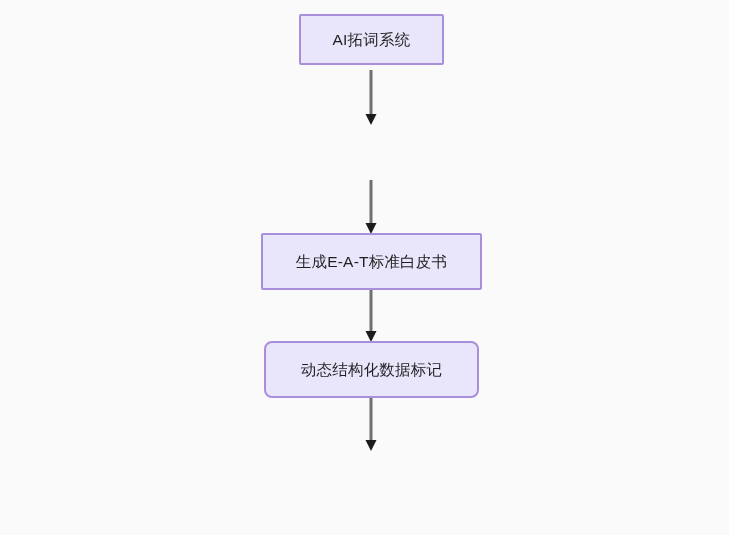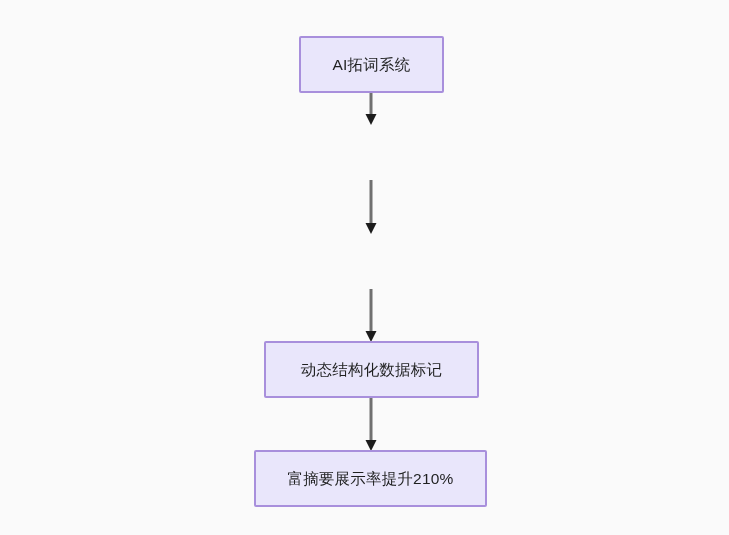--- a/index.html
+++ b/index.html
@@ -74,27 +74,27 @@
     </svg>
   </div>
 
   <div class="edge" style="left:360px; top:397px; width:22px; height:55px;">
     <svg width="22" height="55" viewBox="0 0 22 55">
       <line x1="11" y1="0" x2="11" y2="47" stroke="#707070" stroke-width="3"></line>
       <polygon points="11,54 5.5,43 16.5,43" fill="#1c1c1c"></polygon>
     </svg>
   </div>
 
-  <div class="node" style="left:299px; top:14px; width:145px; height:57px;margin-top:22px;">
+  <div class="node" style="left:299px; top:14px; width:145px; height:51px;">
     <span class="node-label">AI拓词系统</span>
   </div>
 
 
+  <div class="node" style="left:261px; top:233px; width:221px; height:57px;">
+    <span class="node-label">生成E-A-T标准白皮书</span>
+  </div>
 
-  <div class="node" style="left:264px; top:341px; width:215px; height:57px;">
+  <div class="node" style="left:264px; top:341px; width:215px; height:57px;border-radius:8px;">
     <span class="node-label">动态结构化数据标记</span>
   </div>
 
-  <div class="node" style="left:254px; top:450px; width:233px; height:57px;">
-    <span class="node-label">富摘要展示率提升210%</span>
-  </div>
 
 </div>
 
 </body></html>

